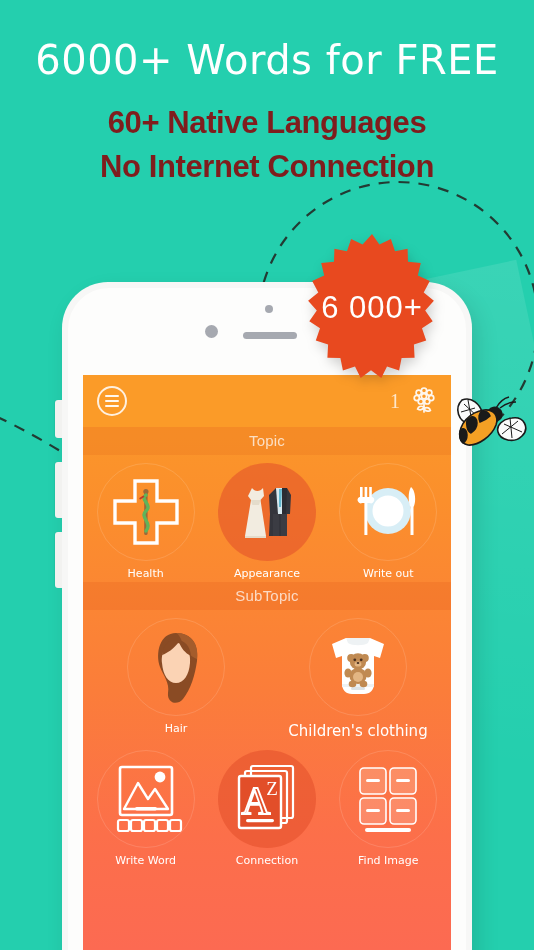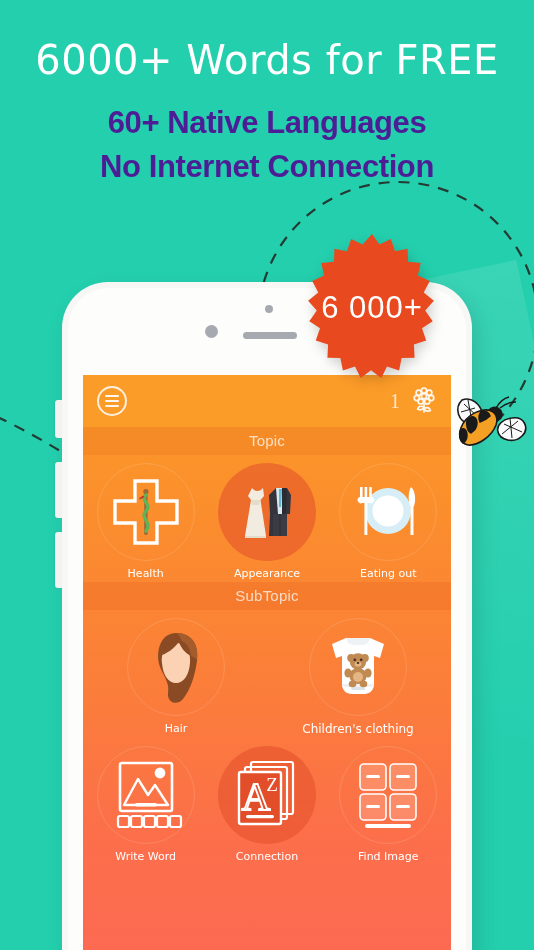--- a/index.html
+++ b/index.html
@@ -29,21 +29,21 @@
   }
   .line1 {
     color: #ffffff;
     font-size: 40px;
     letter-spacing: .5px;
     line-height: 1.12;
     font-weight: 400;
     font-family: "DejaVu Sans", sans-serif;
   }
   .line2, .line3 {
-    color: #4c1d95;
+    color: #7f1d1d;
     font-family: "Liberation Sans", sans-serif;
     font-weight: bold;
     font-size: 31px;
     letter-spacing: -0.4px;
     line-height: 1.42;
   }
   .line2 { margin-top: 18px; }
   
   .dashed-svg {
     position: absolute; left: 0; top: 0;
@@ -164,21 +164,21 @@
     background: rgba(226,78,41,.55);
     border-color: transparent;
   }
   .tile-label {
     margin-top: 6px;
     color: #ffffff;
     font-size: 11px;
     font-family: "DejaVu Sans", sans-serif;
     white-space: nowrap;
   }
-  .tile-label.small { font-size: 12px; }
+  .tile-label.small { font-size: 15px; }
   
   .badge {
     position: absolute;
     left: 372px; top: 232px;
     width: 152px; height: 152px;
     transform: translate(-50%,0);
     filter: drop-shadow(2px 5px 6px rgba(0,0,0,.18));
   }
   .badge-text {
     position: absolute; left: 0; top: 0;
@@ -290,21 +290,21 @@
             <circle cx="40" cy="34" r="15.5" fill="#ffffff"></circle>
 
             <rect x="12" y="10" width="2.6" height="13" fill="#ffffff"></rect>
             <rect x="16.6" y="10" width="2.6" height="13" fill="#ffffff"></rect>
             <rect x="21.2" y="10" width="2.6" height="13" fill="#ffffff"></rect>
             <path d="M11.6 20 H24.2 A2.6 2.6 0 0 1 21.6 26 H19.4 V58 H16.4 V26 H14.2 A2.6 2.6 0 0 1 11.6 20 Z" fill="#ffffff"></path>
 
             <path d="M63 10 C68 14 68 26 65.5 30 L65.5 58 H62.5 L62.5 30 C60 26 60 14 63 10 Z" fill="#ffffff"></path>
           </svg>
         </div>
-        <div class="tile-label">Eating out</div>
+        <div class="tile-label">Write out</div>
       </div>
     </div>
 
     <div class="band band-subtopic">SubTopic</div>
     <div class="row">
 
       <div class="tile">
         <div class="disc">
           <svg width="74" height="80" viewBox="0 0 74 80">
             <path d="M37 6 C53 6 60 18 58 34 C56 48 52 62 44 72 C38 79 28 76 29 66 C31 56 24 48 21 40 C16 26 21 6 37 6 Z" fill="#8a4b24"></path>

